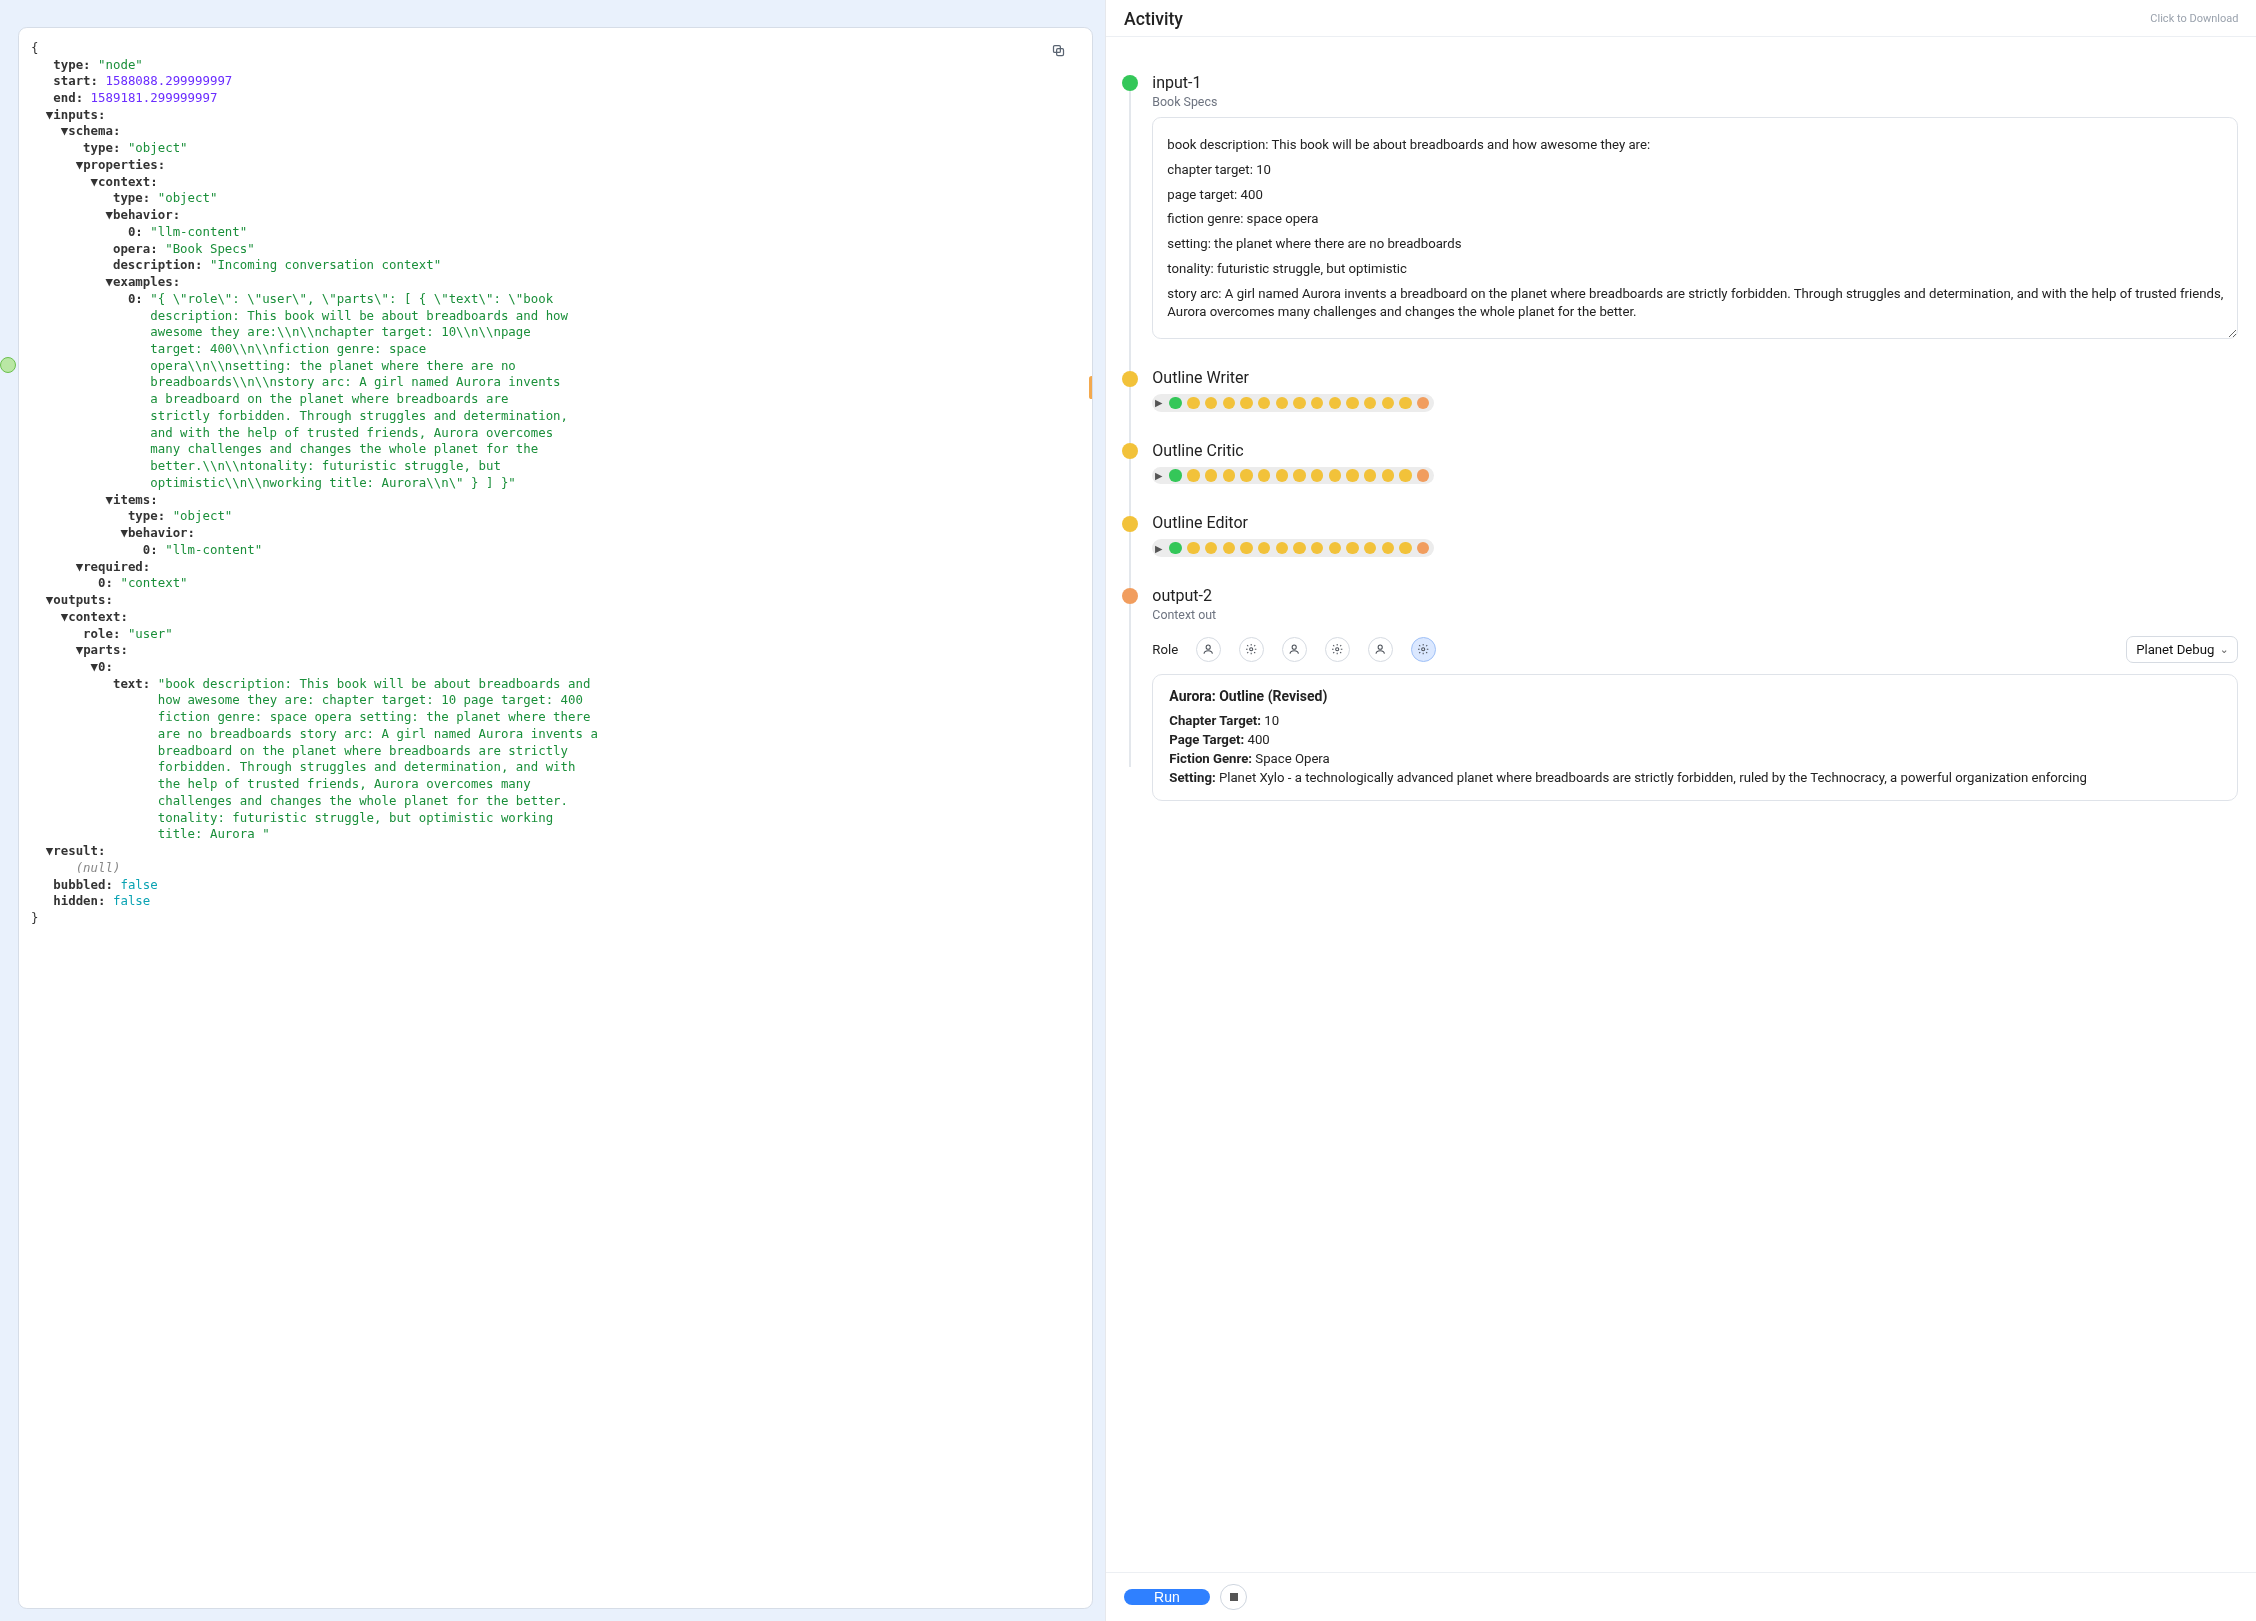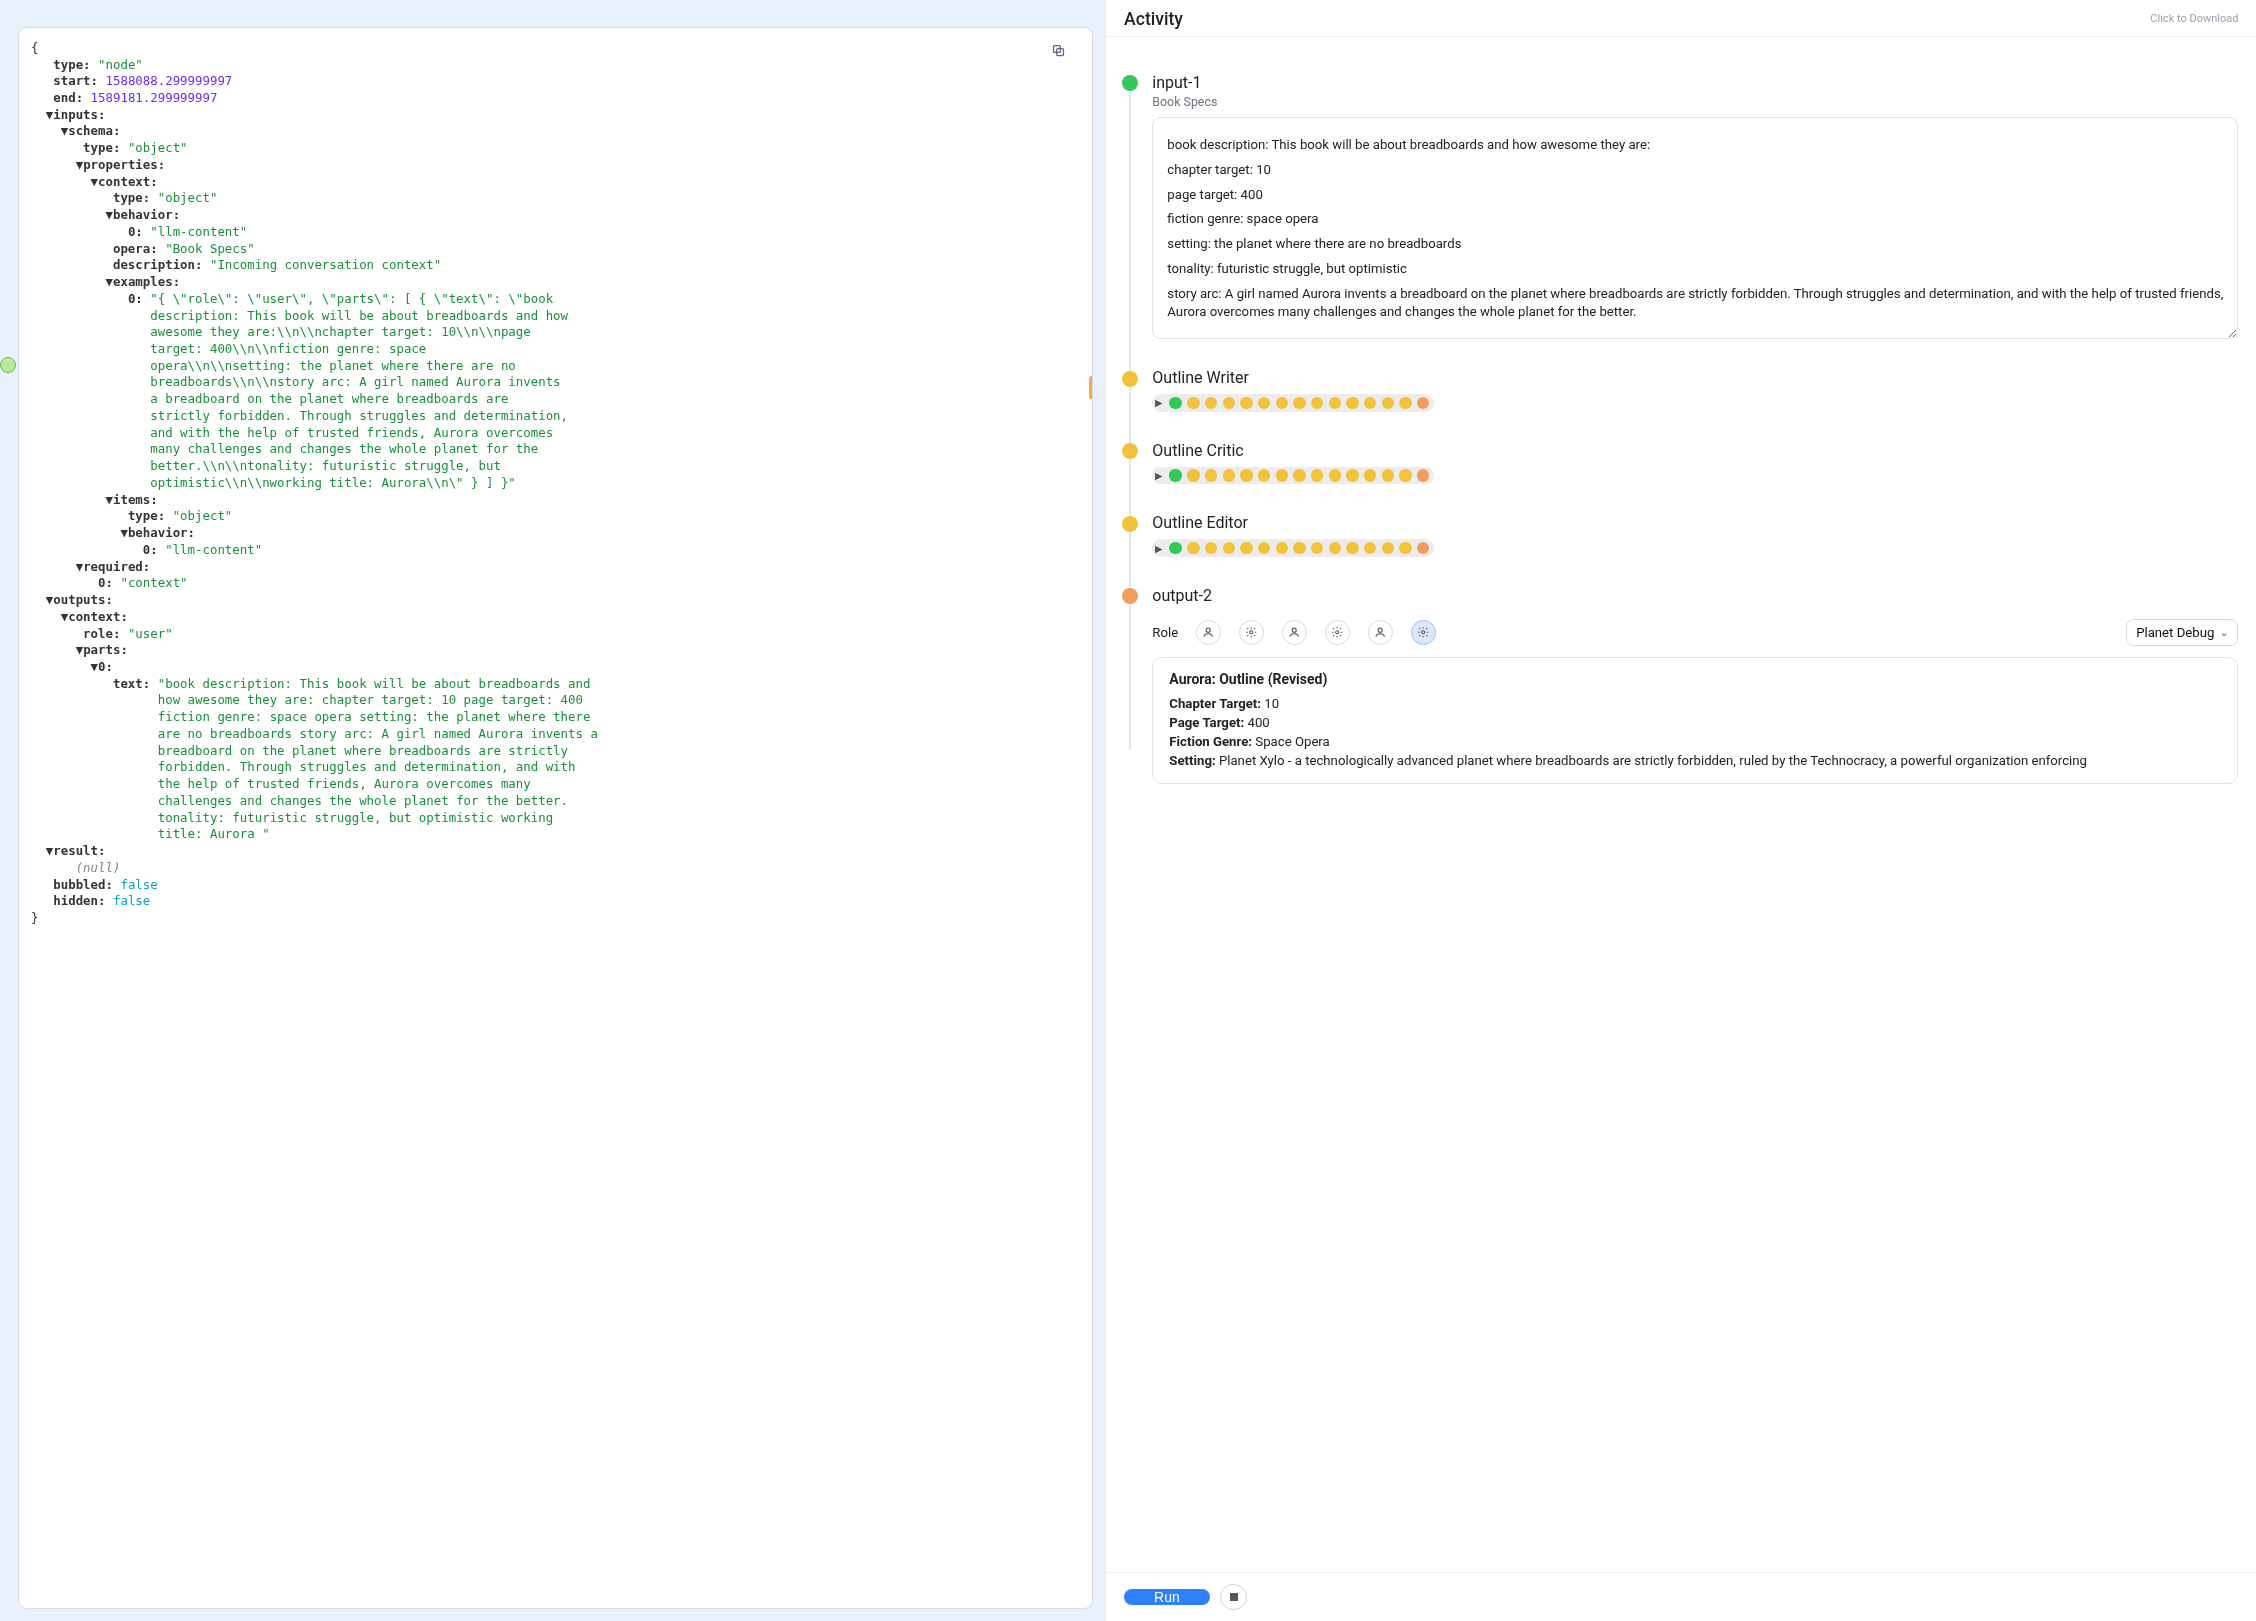--- a/index.html
+++ b/index.html
@@ -243,20 +243,21 @@
             <span class="chip c-yellow"></span>
             <span class="chip c-yellow"></span>
             <span class="chip c-yellow"></span>
             <span class="chip c-orange"></span>
         </div>
       </div>
 
       <div class="step">
         <span class="step-dot dot-orange"></span>
         <div class="step-title">output-2</div>
+        <div class="step-sub">Context out</div>
 
         <div class="role-row">
           <span class="lbl">Role</span>
           <button class="role-btn">
               <svg width="12.4" height="12.4" viewBox="0 0 24 24" fill="none" stroke="currentColor" stroke-width="2">
                 <circle cx="12" cy="8" r="4"></circle>
                 <path d="M4 21c0-4 4-6 8-6s8 2 8 6"></path>
               </svg>
             </button>
           <button class="role-btn">

